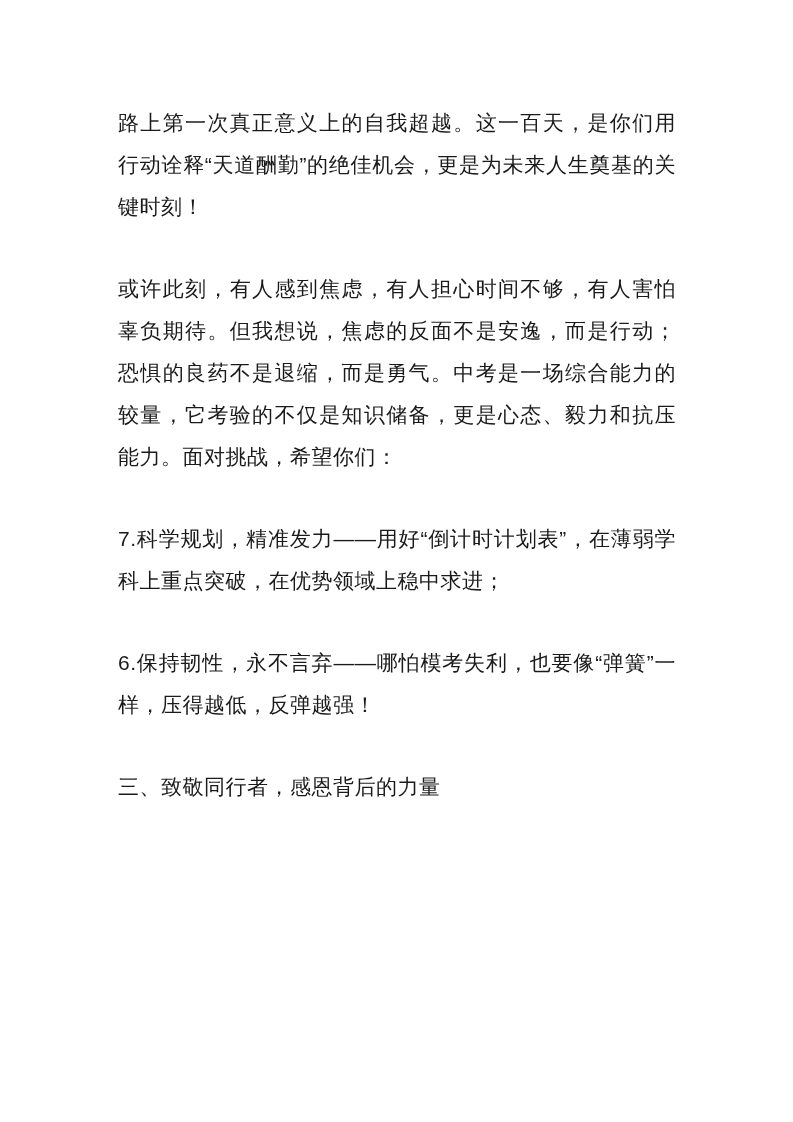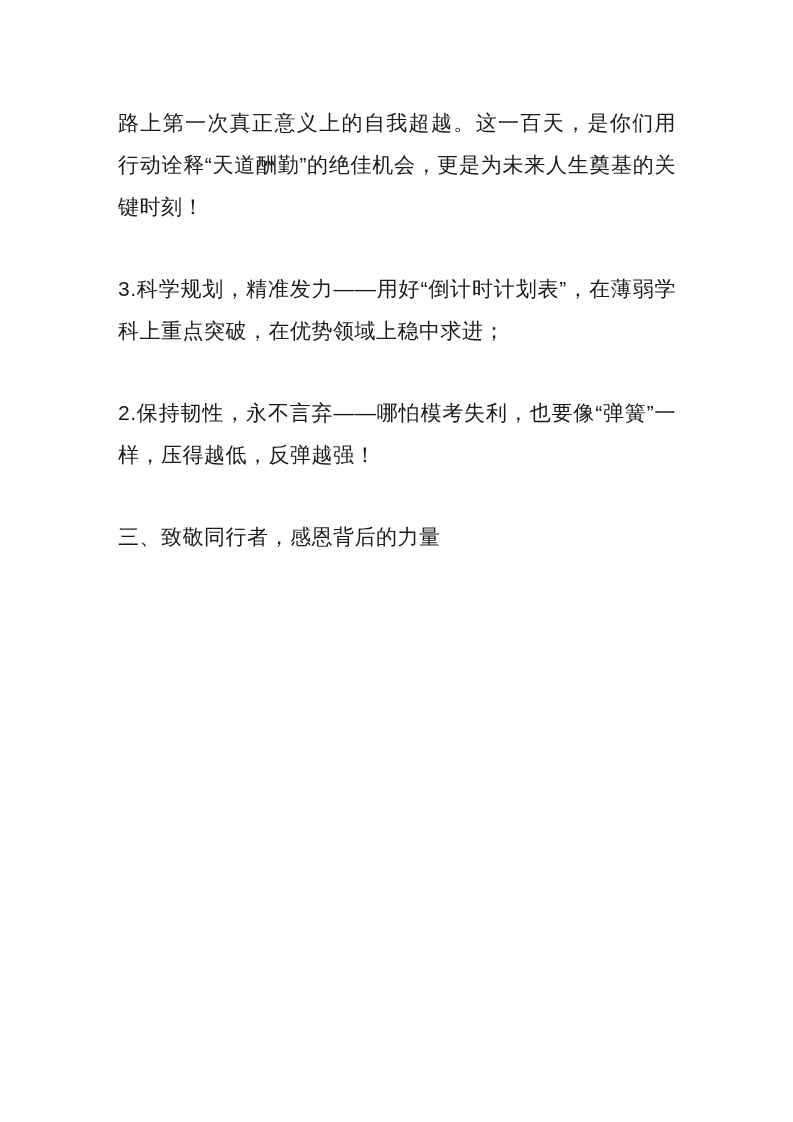--- a/index.html
+++ b/index.html
@@ -34,20 +34,21 @@
     text-align: left;
   }
 </style>
 </head>
 <body>
 
 <div class="page">
   <p class="para body">路上第一次真正意义上的自我超越。这一百天，是你们用行动诠释“天道酬勤”的绝佳机会，更是为未来人生奠基的关键时刻！</p>
 
 
+  <p class="para body">或许此刻，有人感到焦虑，有人担心时间不够，有人害怕辜负期待。但我想说，焦虑的反面不是安逸，而是行动；恐惧的良药不是退缩，而是勇气。中考是一场综合能力的较量，它考验的不仅是知识储备，更是心态、毅力和抗压能力。面对挑战，希望你们：</p>
 
 
-  <p class="para body">3.科学规划，精准发力——用好“倒计时计划表”，在薄弱学科上重点突破，在优势领域上稳中求进；</p>
+  <p class="para body">7.科学规划，精准发力——用好“倒计时计划表”，在薄弱学科上重点突破，在优势领域上稳中求进；</p>
 
-  <p class="para body">2.保持韧性，永不言弃——哪怕模考失利，也要像“弹簧”一样，压得越低，反弹越强！</p>
+  <p class="para body">6.保持韧性，永不言弃——哪怕模考失利，也要像“弹簧”一样，压得越低，反弹越强！</p>
 
   <p class="para heading">三、致敬同行者，感恩背后的力量</p>
 </div>
 
 </body></html>

